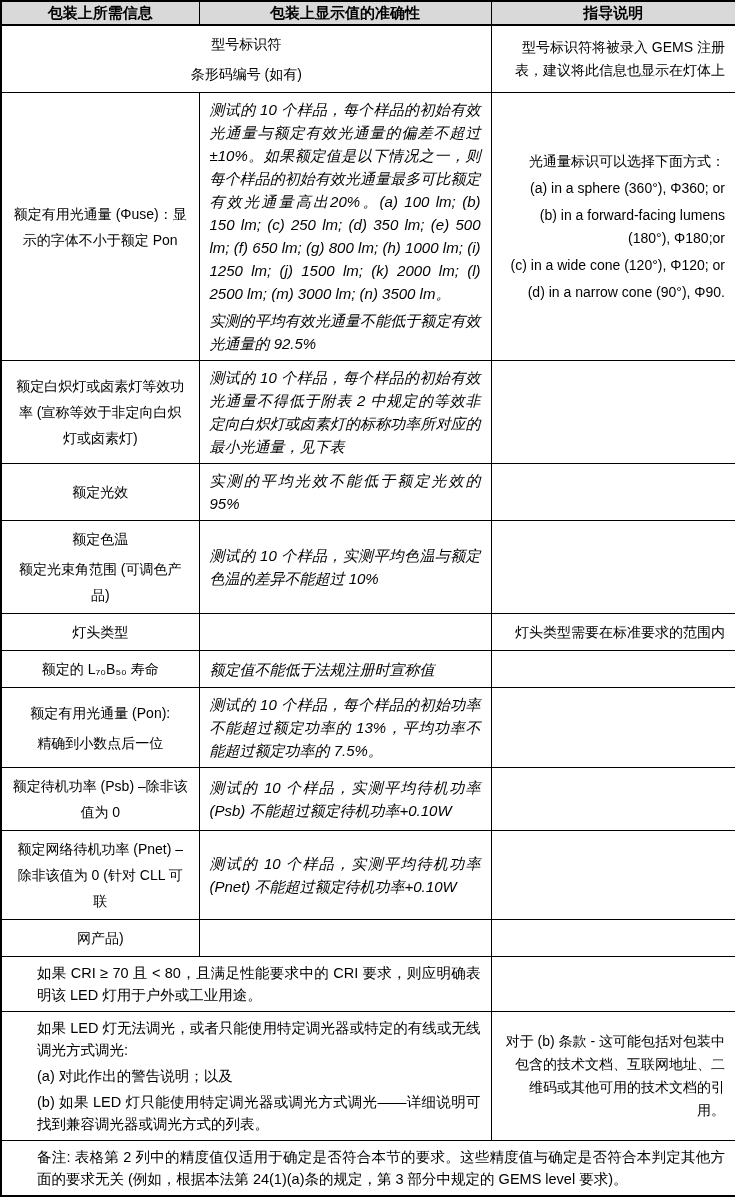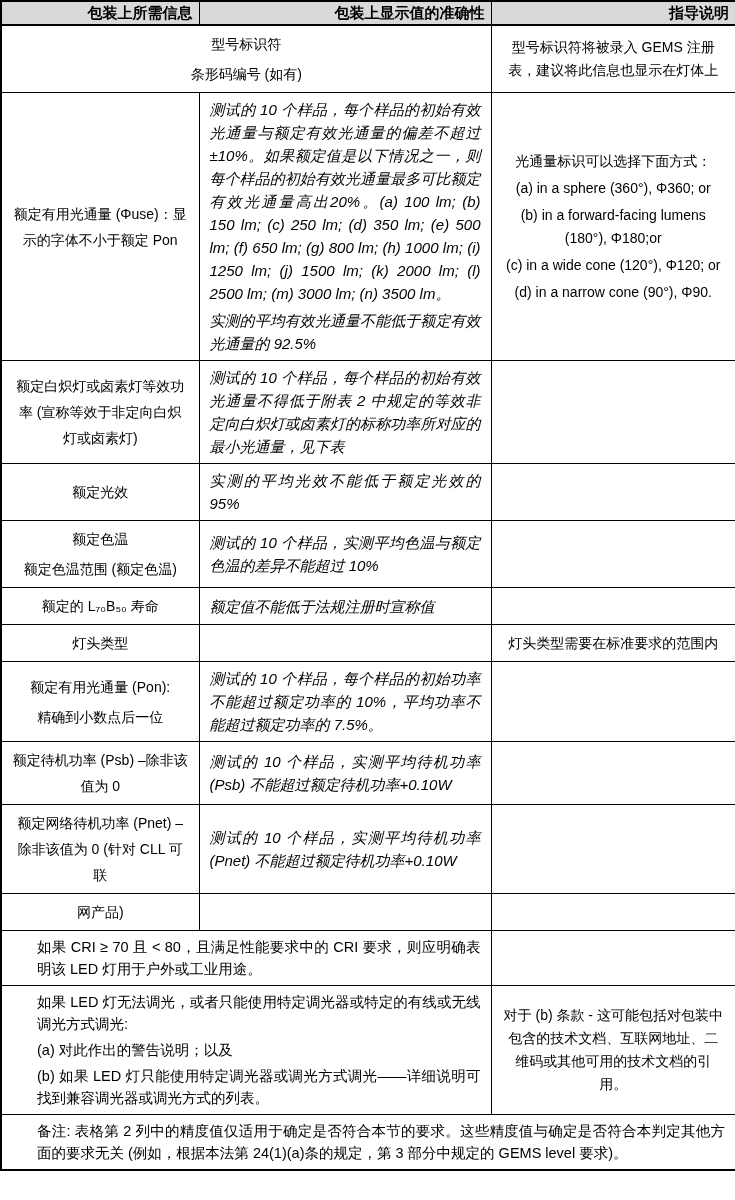--- a/index.html
+++ b/index.html
@@ -1,22 +1,22 @@
 <!DOCTYPE html>
 <html style="--header-bg: #d9d9d9; --border: #000000; --text: #000000; --page-bg: #ffffff;"><head>
 <meta charset="utf-8">
 <style>
   html,body{margin:0;padding:0;background:var(--page-bg,#ffffff);}
   body{width:735px;font-family:"Liberation Sans","DejaVu Sans",sans-serif;color:var(--text,#000000);}
   table{border-collapse:collapse;table-layout:fixed;width:735px;border:2px solid var(--border,#000000);}
   th,td{border:1.5px solid var(--border,#000000);padding:1px 6px;vertical-align:middle;overflow:hidden;word-break:break-word;}
-  th{background:var(--header-bg,#d9d9d9);font-size:15px;font-weight:bold;text-align:right;border-bottom:2px solid var(--border,#000000);}
+  th{background:var(--header-bg,#d9d9d9);font-size:15px;font-weight:bold;text-align:center;border-bottom:2px solid var(--border,#000000);}
   .cen{text-align:center;font-size:14px;line-height:26px;}
   .acc{text-align:justify;font-size:15px;line-height:23px;font-style:italic;}
-  .guid{text-align:center;font-size:14px;line-height:23px;}
+  .guid{text-align:right;font-size:14px;line-height:23px;}
   .wide{text-align:justify;font-size:14.5px;line-height:22px;padding-left:31px;}
   td div{margin:4px;}
 </style>
 </head>
 <body>
 
 <table>
   <colgroup>
     <col style="width:198px">
     <col style="width:292px">
@@ -73,56 +73,56 @@
     </td>
     <td class="acc">
       <div>实测的平均光效不能低于额定光效的 95%</div>
     </td>
     <td class="guid"></td>
   </tr>
 
   <tr style="height:46px">
     <td class="cen">
       <div>额定色温</div>
-      <div>额定色温范围 (额定色温)</div>
+      <div>额定光束角范围 (可调色产品)</div>
     </td>
     <td class="acc">
       <div>测试的 10 个样品，实测平均色温与额定色温的差异不能超过 10%</div>
     </td>
     <td class="guid"></td>
   </tr>
 
+
+  <tr style="height:27px">
+    <td class="cen">
+      <div>灯头类型</div>
+    </td>
+    <td class="acc"></td>
+    <td class="guid">
+      <div>灯头类型需要在标准要求的范围内</div>
+    </td>
+  </tr>
 
   <tr style="height:26px">
     <td class="cen">
       <div>额定的 L₇₀B₅₀ 寿命</div>
     </td>
     <td class="acc">
       <div>额定值不能低于法规注册时宣称值</div>
     </td>
     <td class="guid"></td>
   </tr>
 
-  <tr style="height:27px">
-    <td class="cen">
-      <div>灯头类型</div>
-    </td>
-    <td class="acc"></td>
-    <td class="guid">
-      <div>灯头类型需要在标准要求的范围内</div>
-    </td>
-  </tr>
-
   <tr style="height:65px">
     <td class="cen">
       <div>额定有用光通量 (Pon):</div>
       <div>精确到小数点后一位</div>
     </td>
     <td class="acc">
-      <div>测试的 10 个样品，每个样品的初始功率不能超过额定功率的 10%，平均功率不能超过额定功率的 7.5%。</div>
+      <div>测试的 10 个样品，每个样品的初始功率不能超过额定功率的 13%，平均功率不能超过额定功率的 7.5%。</div>
     </td>
     <td class="guid"></td>
   </tr>
 
   <tr style="height:49px">
     <td class="cen">
       <div>额定待机功率 (Psb) –除非该值为 0</div>
     </td>
     <td class="acc">
       <div>测试的 10 个样品，实测平均待机功率 (Psb) 不能超过额定待机功率+0.10W</div>

